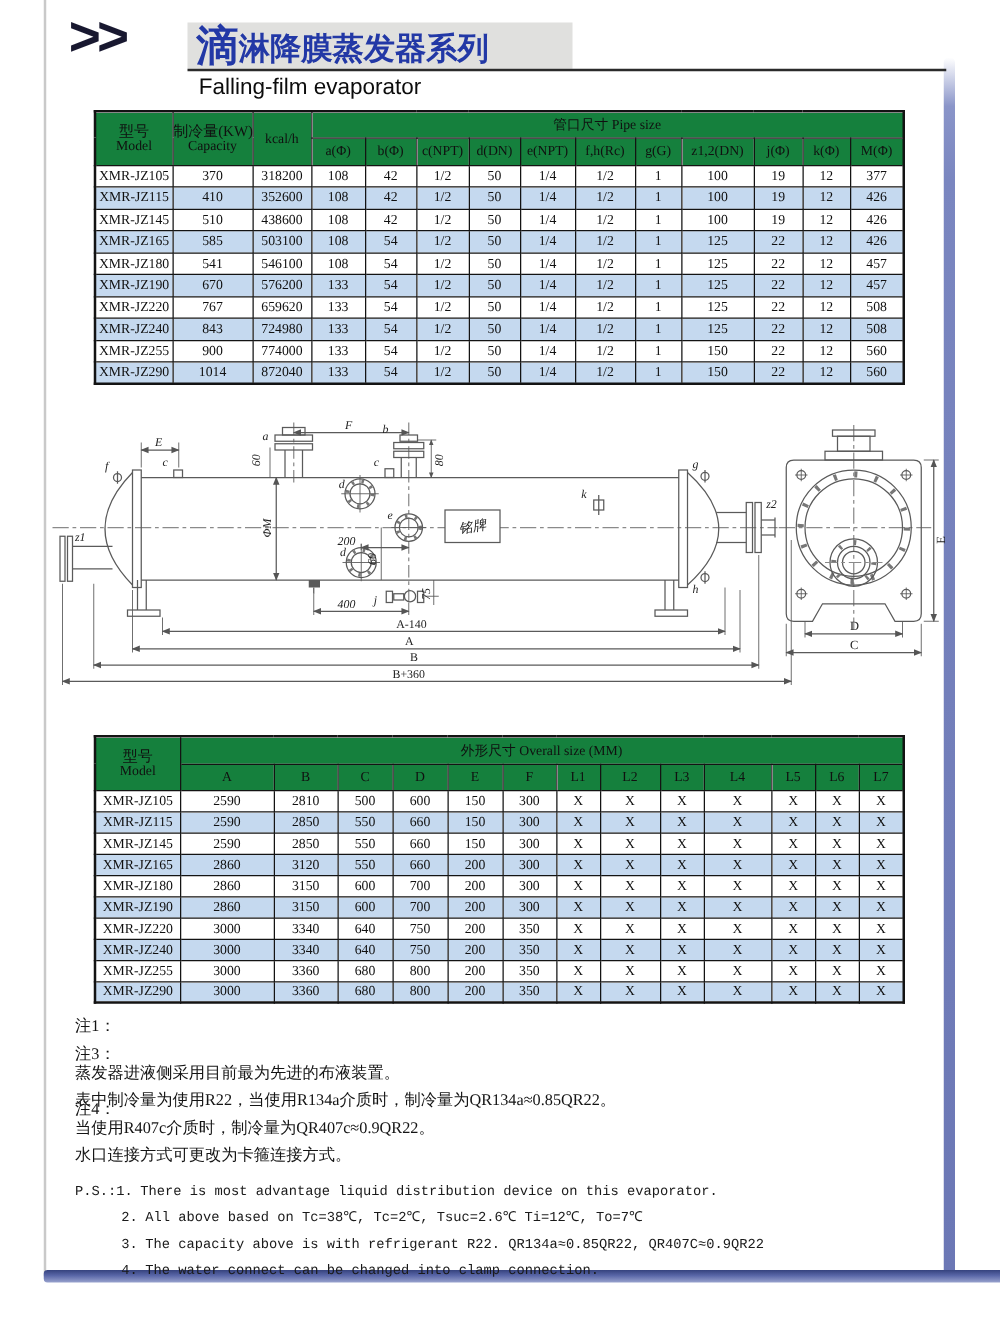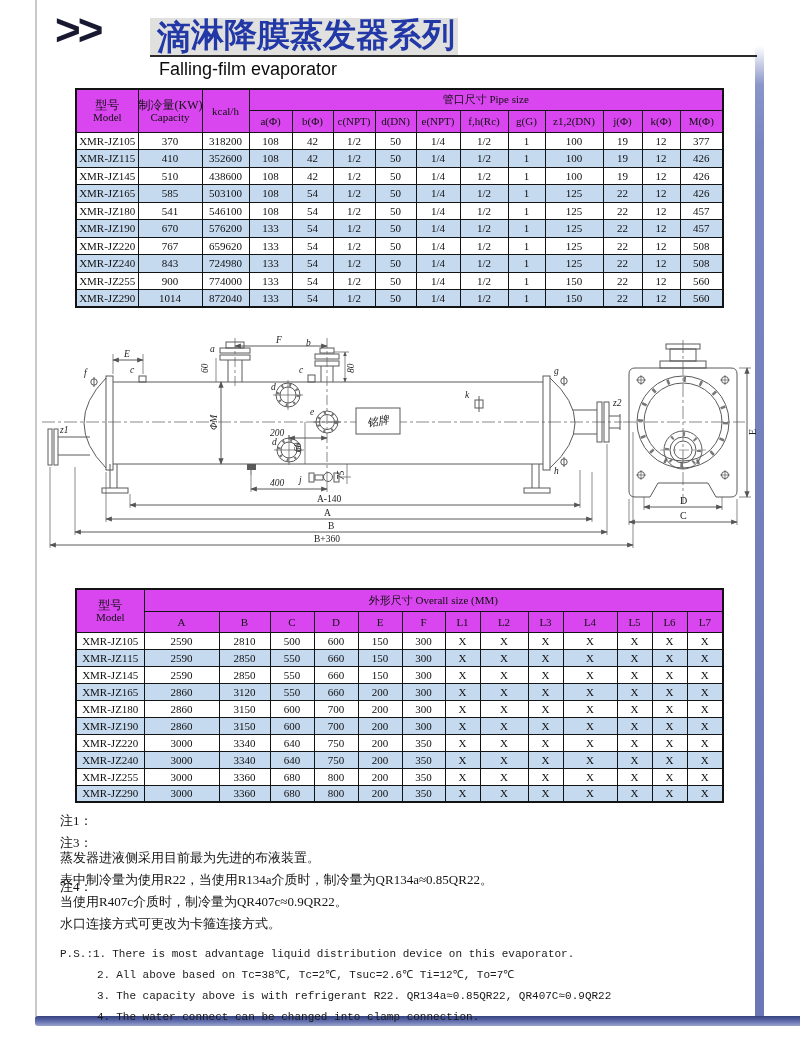--- a/index.html
+++ b/index.html
@@ -14,28 +14,28 @@
   #bottom-bar{left:35px;top:1016px;width:765px;height:10px;
      background:linear-gradient(180deg,#35427e 0%,#5a67a8 45%,#98a2cd 100%);
      border-radius:3px 0 0 3px;}
   
   #chevrons{left:55px;top:8px;font-family:"Liberation Sans",sans-serif;font-weight:800;
      font-size:44px;letter-spacing:-3px;color:#181830;line-height:1;}
   #title-underline{left:150px;top:55px;width:607px;height:2px;background:#2b2b2b;}
   #title-block{left:150px;top:18px;width:308px;height:37px;background:#e0e0de;
      display:flex;align-items:flex-end;padding-left:7px;box-sizing:border-box;}
   #title-lead{font-size:34px;font-weight:bold;color:#2238a6;line-height:1.0;}
-  #title-rest{font-size:33px;font-weight:bold;color:#2238a6;line-height:1.15;}
+  #title-rest{font-size:25px;font-weight:bold;color:#2238a6;line-height:1.15;}
   #subtitle{left:159px;top:59px;font-family:"Liberation Sans",sans-serif;font-size:18px;color:#0c0c0c;}
   
   table{border-collapse:collapse;table-layout:fixed;font-family:"Liberation Serif",serif;
         border:2px solid #131313;}
   td,th{border:1px solid #131313;text-align:center;vertical-align:middle;padding:0;
         font-weight:normal;white-space:nowrap;overflow:hidden;font-size:11px;color:#101010;}
-  th{background:#d946ef;}
+  th{background:#15803d;}
   tbody tr.alt td{background:#c5d9ef;}
   .hdr-zh{font-size:12px;line-height:12px;}
   .hdr-en{font-size:11px;line-height:12px;}
   #pipe-table{left:75px;top:88px;width:647px;}
   #pipe-table thead tr:first-child{height:21px;}
   #pipe-table thead tr:last-child{height:22px;}
   #pipe-table tbody tr{height:17.5px;}
   #dim-table{left:75px;top:588px;width:647px;}
   #dim-table thead tr:first-child{height:22px;}
   #dim-table thead tr:last-child{height:21px;}

